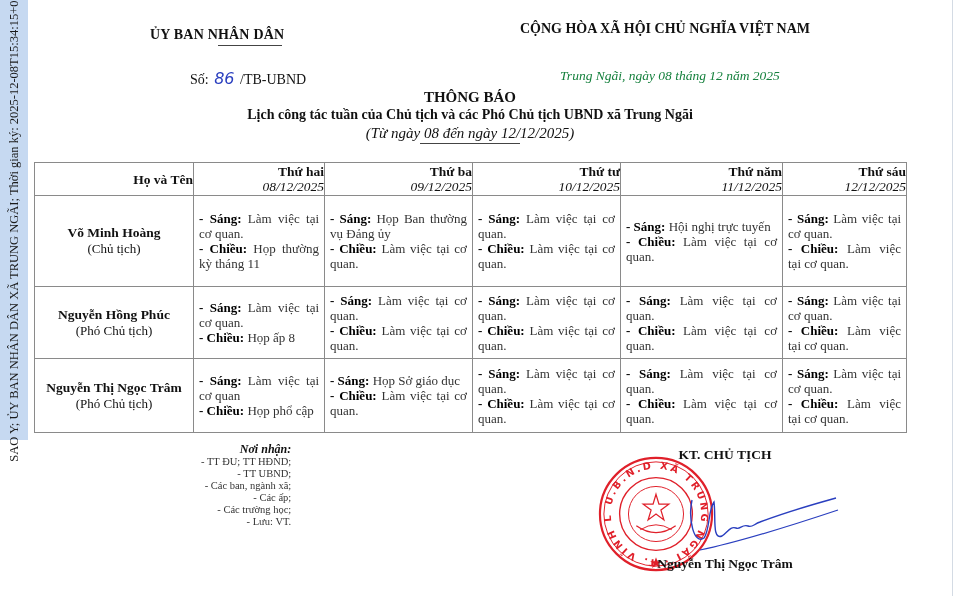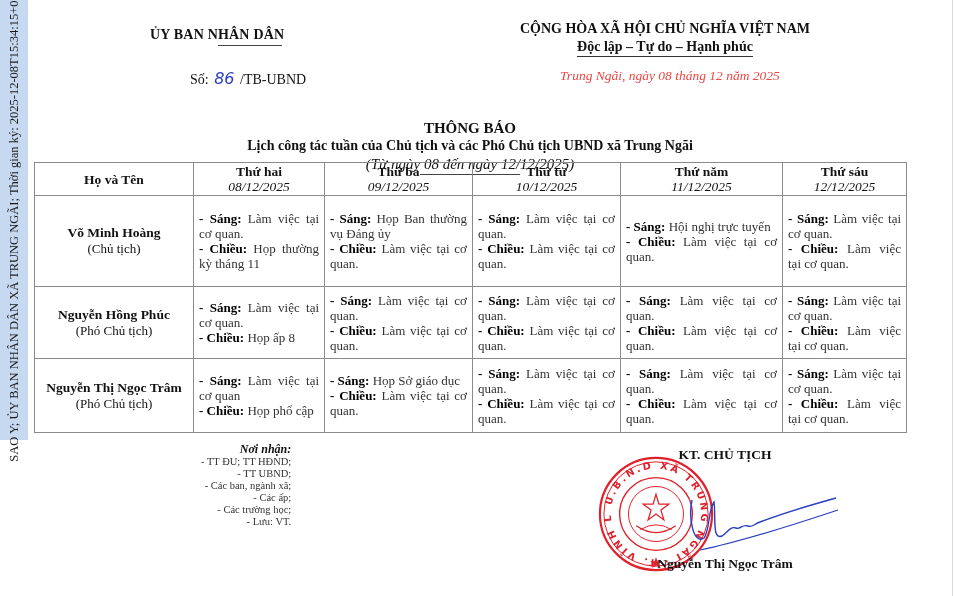--- a/index.html
+++ b/index.html
@@ -20,34 +20,34 @@
 
     .hdr-left { position: absolute; left: 150px; top: 26px; width: 200px; }
     .hdr-left .l1, .hdr-left .l2 { font-weight: bold; font-size: 14px; line-height: 17px; letter-spacing: 0.2px; }
     .hdr-left .rule { width: 64px; height: 1px; background: #444; margin: 2px auto 0; }
     .so-line { position: absolute; left: 190px; top: 69px; font-size: 14px; }
     .so-line .so-num { font-family: "DejaVu Sans", sans-serif; font-style: italic; color: #2a3fbf; font-size: 16px; margin: 0 2px; }
 
     .hdr-right { position: absolute; left: 500px; top: 20px; width: 330px; text-align: center; }
     .hdr-right .l1 { font-weight: bold; font-size: 14px; line-height: 17px; }
     .hdr-right .l2 { font-weight: bold; font-size: 14px; line-height: 17px; display: inline-block; border-bottom: 1px solid #333; padding-bottom: 1px; }
-    .date-line { position: absolute; left: 540px; top: 68px; width: 260px; text-align: center; font-style: italic; font-size: 13.5px; color: #ef4444; }
+    .date-line { position: absolute; left: 540px; top: 68px; width: 260px; text-align: center; font-style: italic; font-size: 13.5px; color: #15803d; }
 
     .title-block { position: absolute; left: 150px; top: 88px; width: 640px; text-align: center; }
-    .title-block .t1 { font-weight: bold; font-size: 15px; line-height: 18px; margin-top: 31px; }
+    .title-block .t1 { font-weight: bold; font-size: 15px; line-height: 18px; }
     .title-block .t2 { font-weight: bold; font-size: 14px; line-height: 18px; }
     .title-block .t3 { font-style: italic; font-size: 15px; line-height: 18px; }
     .title-block .rule2 { width: 100px; height: 1px; background: #444; margin: 1px auto 0; }
 
     table.schedule {
       position: absolute; left: 34px; top: 162px; width: 872px;
       border-collapse: collapse; table-layout: fixed; font-size: 13px;
     }
     table.schedule th, table.schedule td { border: 1px solid #8a8a8a; vertical-align: middle; }
-    table.schedule th { height: 33px; text-align: center; font-weight: bold; font-size: 13.5px; line-height: 15px; }
+    table.schedule th { height: 33px; text-align: right; font-weight: bold; font-size: 13.5px; line-height: 15px; }
     table.schedule th .d { font-weight: normal; font-style: italic; display: block; }
     table.schedule td.name { text-align: center; line-height: 16px; }
     table.schedule td.name .nm { font-weight: bold; font-size: 13.5px; display: block; }
     table.schedule td.cell { padding: 2px 5px; line-height: 15px; color: #333; text-align: justify; }
     table.schedule td.cell b { color: #000000; }
     tr.r1 td { height: 91px; }
     tr.r2 td { height: 72px; }
     tr.r3 td { height: 74px; }
 
     .recipients { position: absolute; left: 201px; top: 443px; font-size: 10.5px; line-height: 12px; color: #333; text-align: right; }
@@ -73,21 +73,20 @@
   <div class="rule"></div>
 </div>
 <div class="so-line">
   <span>Số:</span>
   <span class="so-num">86</span>
   <span>/TB-UBND</span>
 </div>
 
 <div class="hdr-right">
   <div class="l1">CỘNG HÒA XÃ HỘI CHỦ NGHĨA VIỆT NAM</div>
-  <div class="l2">Độc lập – Tự do – Hạnh phúc</div>
 </div>
 <div class="date-line">Trung Ngãi, ngày 08 tháng  12 năm 2025</div>
 
 <div class="title-block">
   <div class="t1">THÔNG BÁO</div>
   <div class="t2">Lịch công tác tuần của Chủ tịch và các Phó Chủ tịch UBND xã Trung Ngãi</div>
   <div class="t3">(Từ ngày 08 đến ngày 12/12/2025)</div>
   <div class="rule2"></div>
 </div>
 

